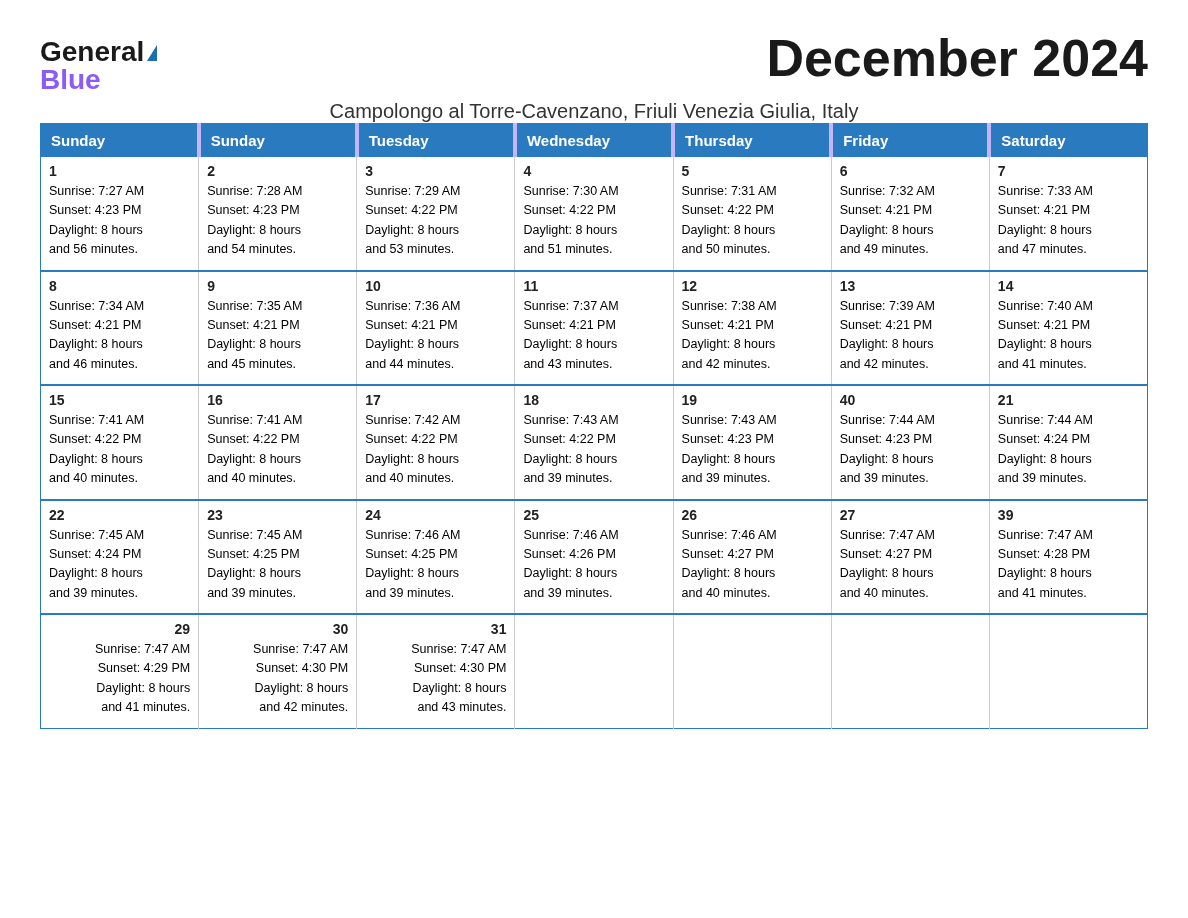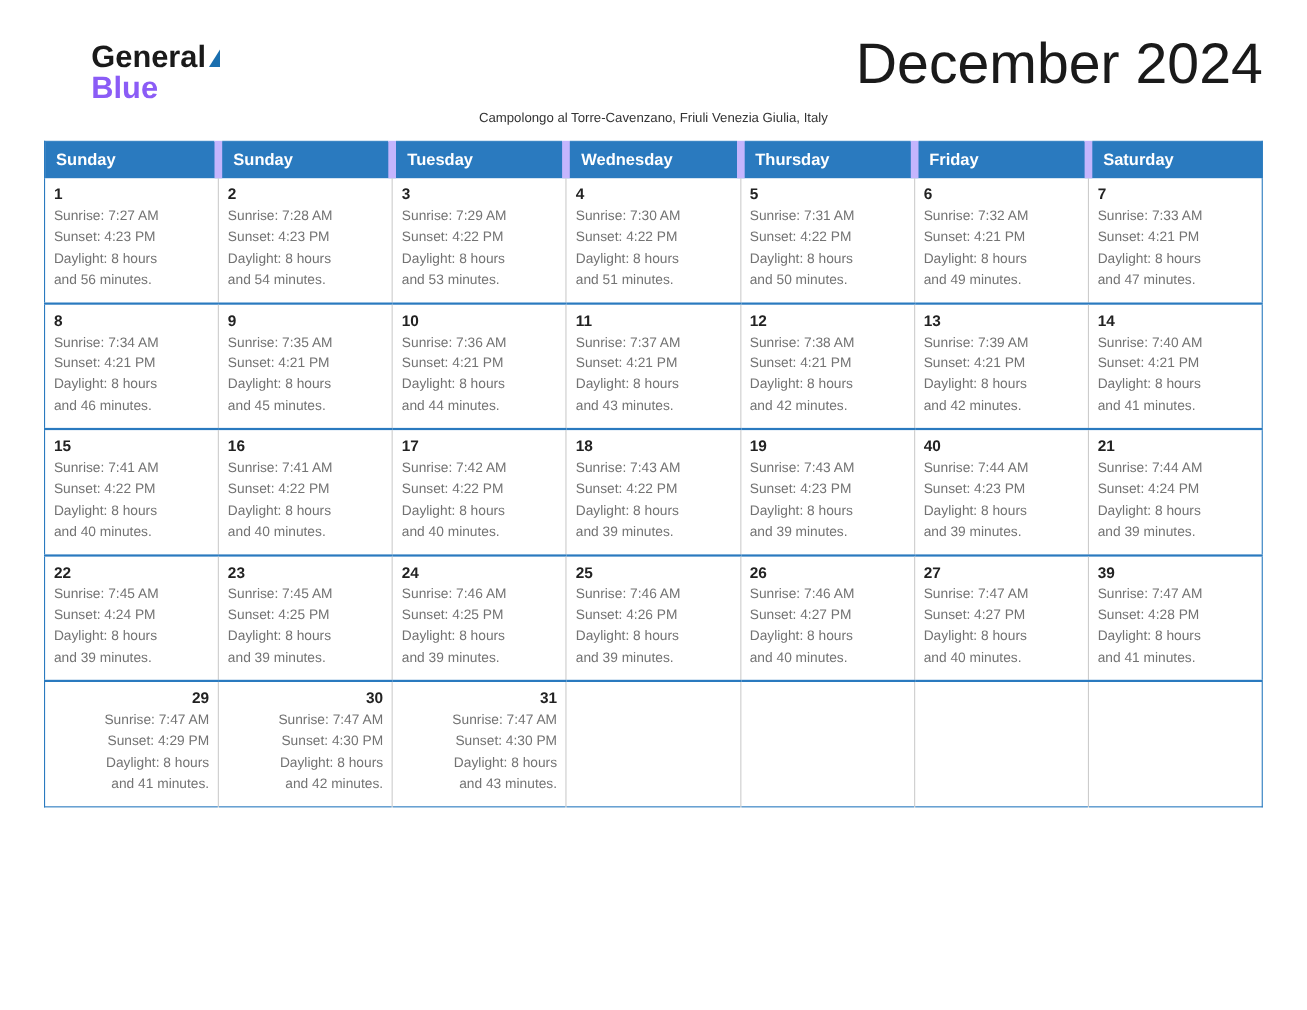--- a/index.html
+++ b/index.html
@@ -14,21 +14,20 @@
       display: flex;
       justify-content: space-between;
       align-items: flex-start;
       margin-bottom: 6px;
     }
     .logo {
       display: flex;
       flex-direction: column;
       align-items: flex-start;
       margin-top: 8px;
-      margin-left: 43px;
     }
     .logo-text-general {
       font-size: 28px;
       font-weight: bold;
       color: #1a1a1a;
       line-height: 1;
     }
     .logo-text-blue {
       font-size: 28px;
       font-weight: bold;
@@ -41,44 +40,43 @@
       height: 0;
       border-left: 10px solid transparent;
       border-bottom: 16px solid #1a6faf;
       margin-left: 3px;
       vertical-align: middle;
       position: relative;
       top: -4px;
     }
     .page-title {
       font-size: 52px;
-      font-weight: normal;
+      font-weight: bold;
       color: #1a1a1a;
       line-height: 1.1;
     }
     .subtitle {
       text-align: center;
-      font-size: 12px;
+      font-size: 20px;
       color: #333;
-      margin-bottom: 14px;
       margin-top: 2px;
     }
     .calendar {
       width: 100%;
       border-collapse: collapse;
       border: 1px solid #2a7abf;
     }
     .calendar thead tr th {
       background-color: #2a7abf;
       color: #fff;
       font-size: 15px;
       font-weight: bold;
       padding: 8px 10px;
       text-align: left;
-      border-right: 7px solid #c4b5fd;
+      border-right: 4px solid #c4b5fd;
     }
     .calendar thead tr th:last-child {
       border-right: none;
       margin-left: 36px;
     }
     .calendar tbody tr td {
       vertical-align: top;
       padding: 6px 8px 10px 8px;
       font-size: 13px;
       color: #222;
@@ -96,21 +94,21 @@
     }
     .day-number {
       font-size: 14px;
       font-weight: bold;
       margin-bottom: 3px;
       display: block;
     }
     .day-info {
       font-size: 12.5px;
       line-height: 1.55;
-      color: #737373;
+      color: #000000;
     }
     .empty-cell {
       background: #fff;
     }
   </style>
 </head>
 <body>
 
 <div class="header-row">
   <div class="logo">

